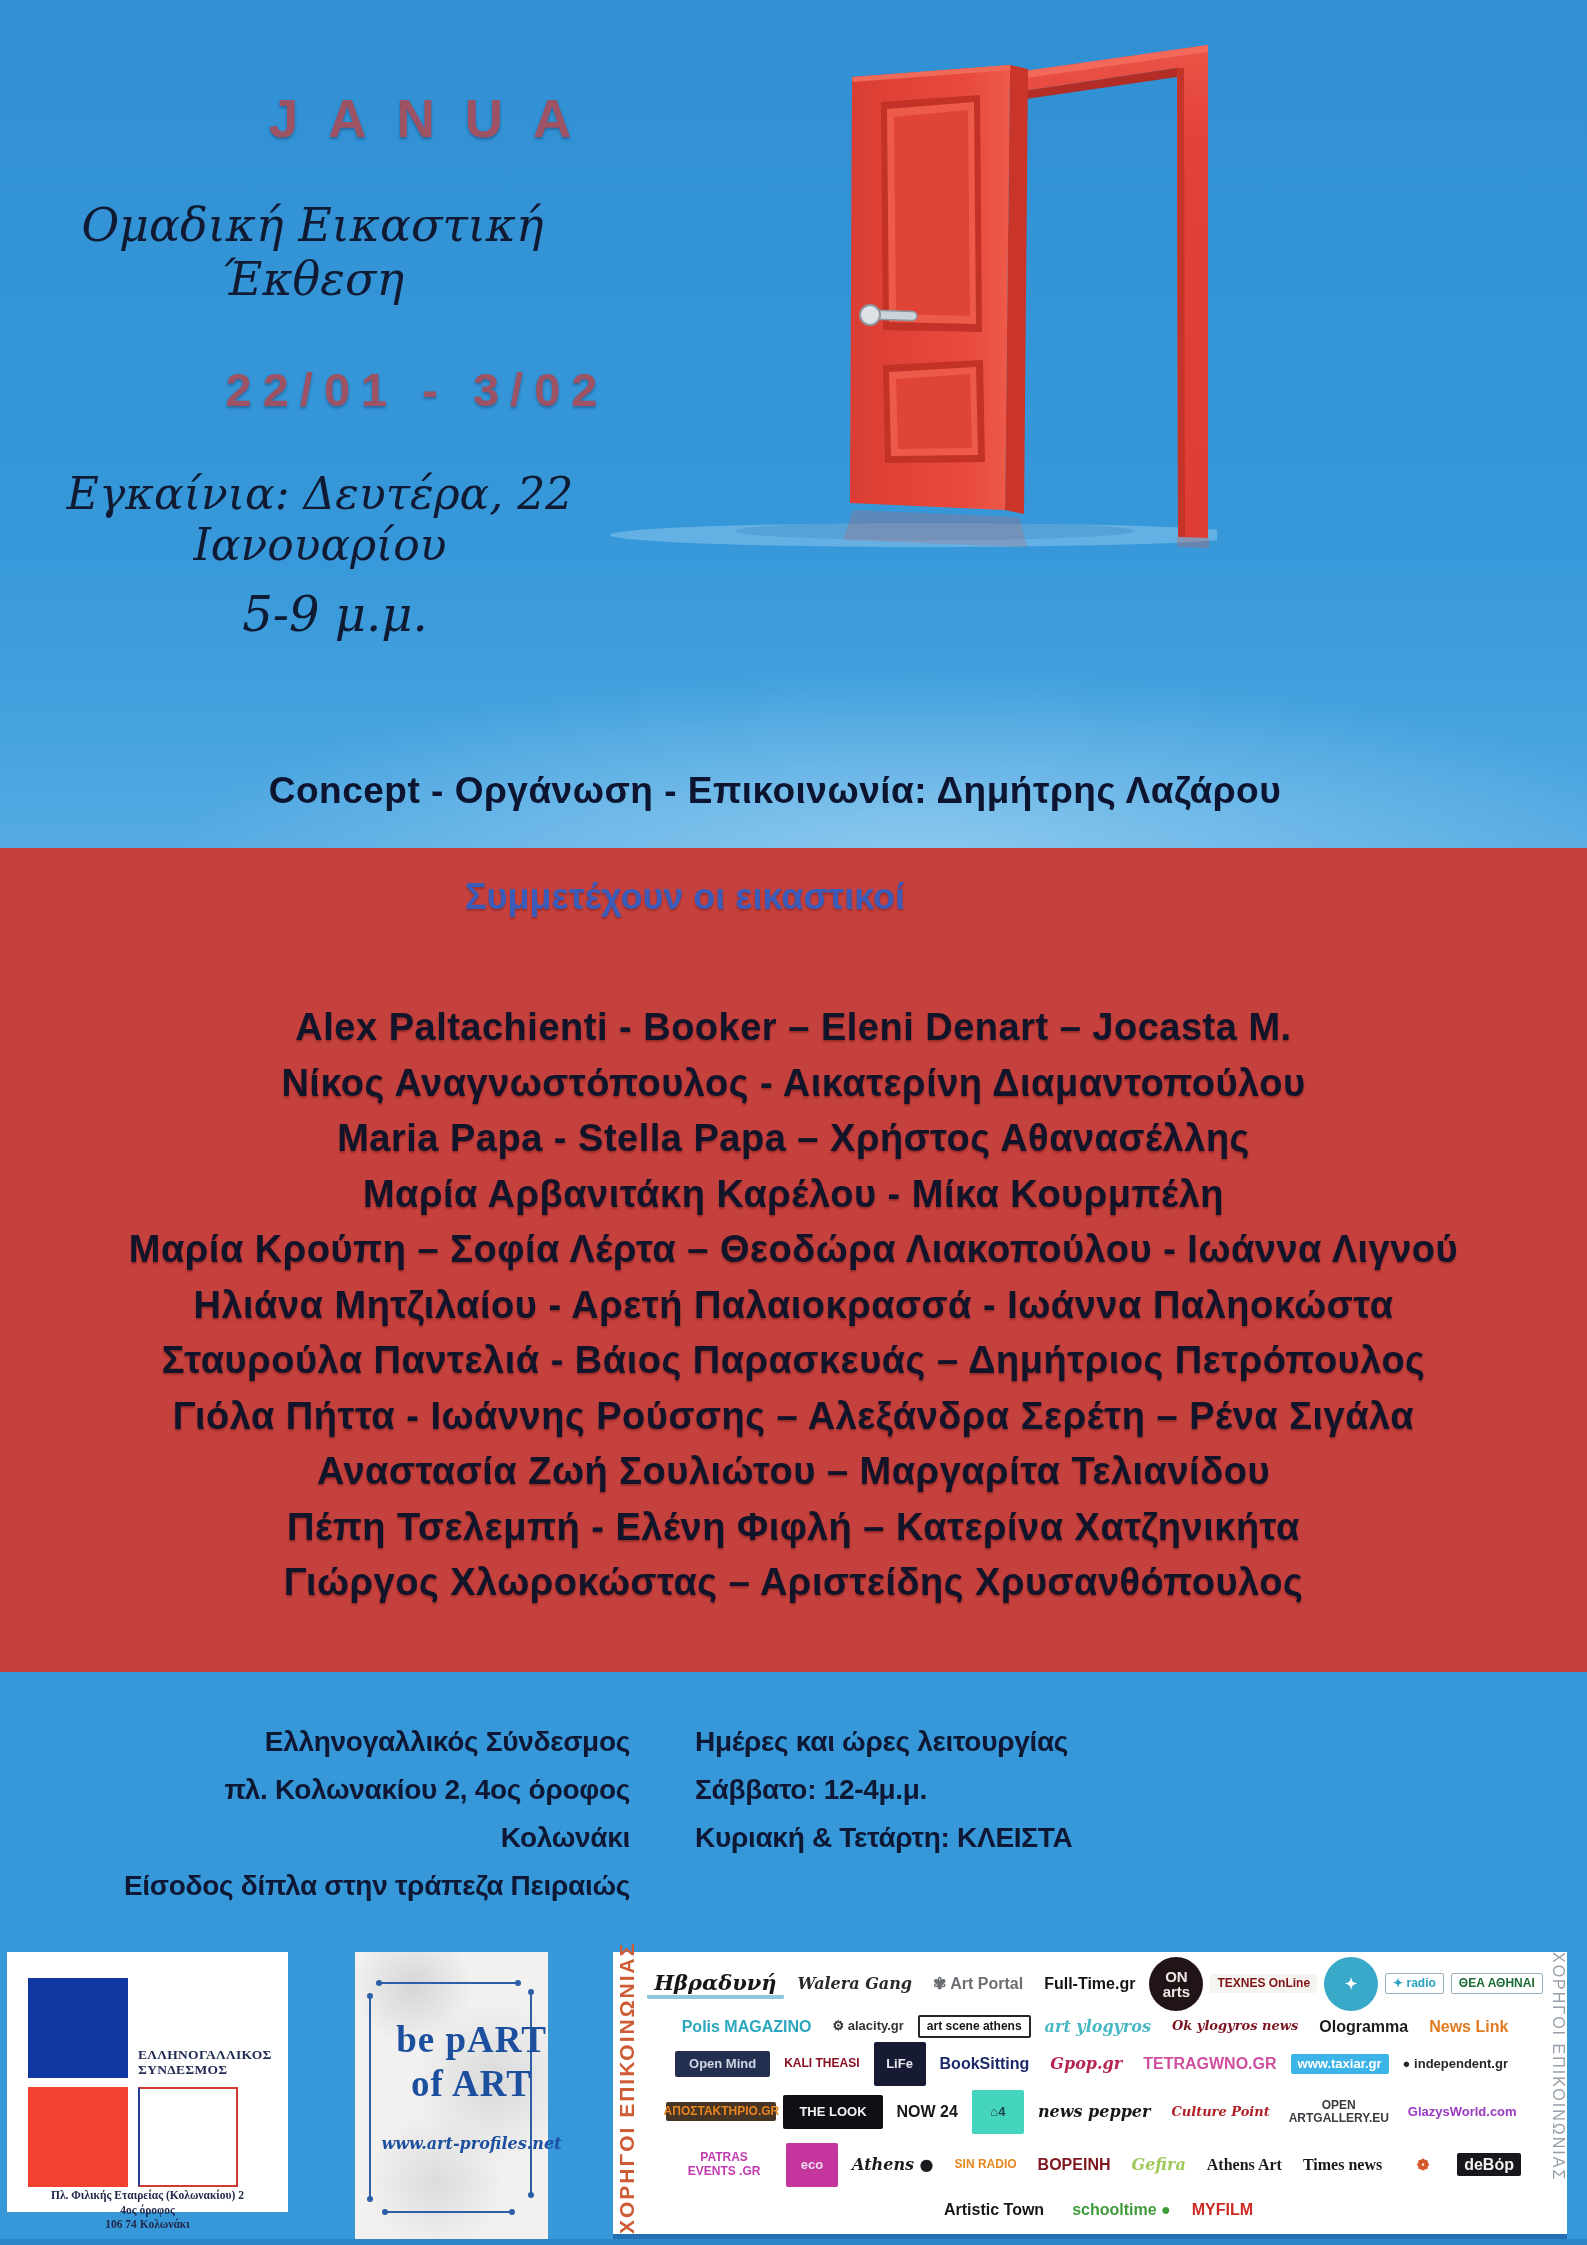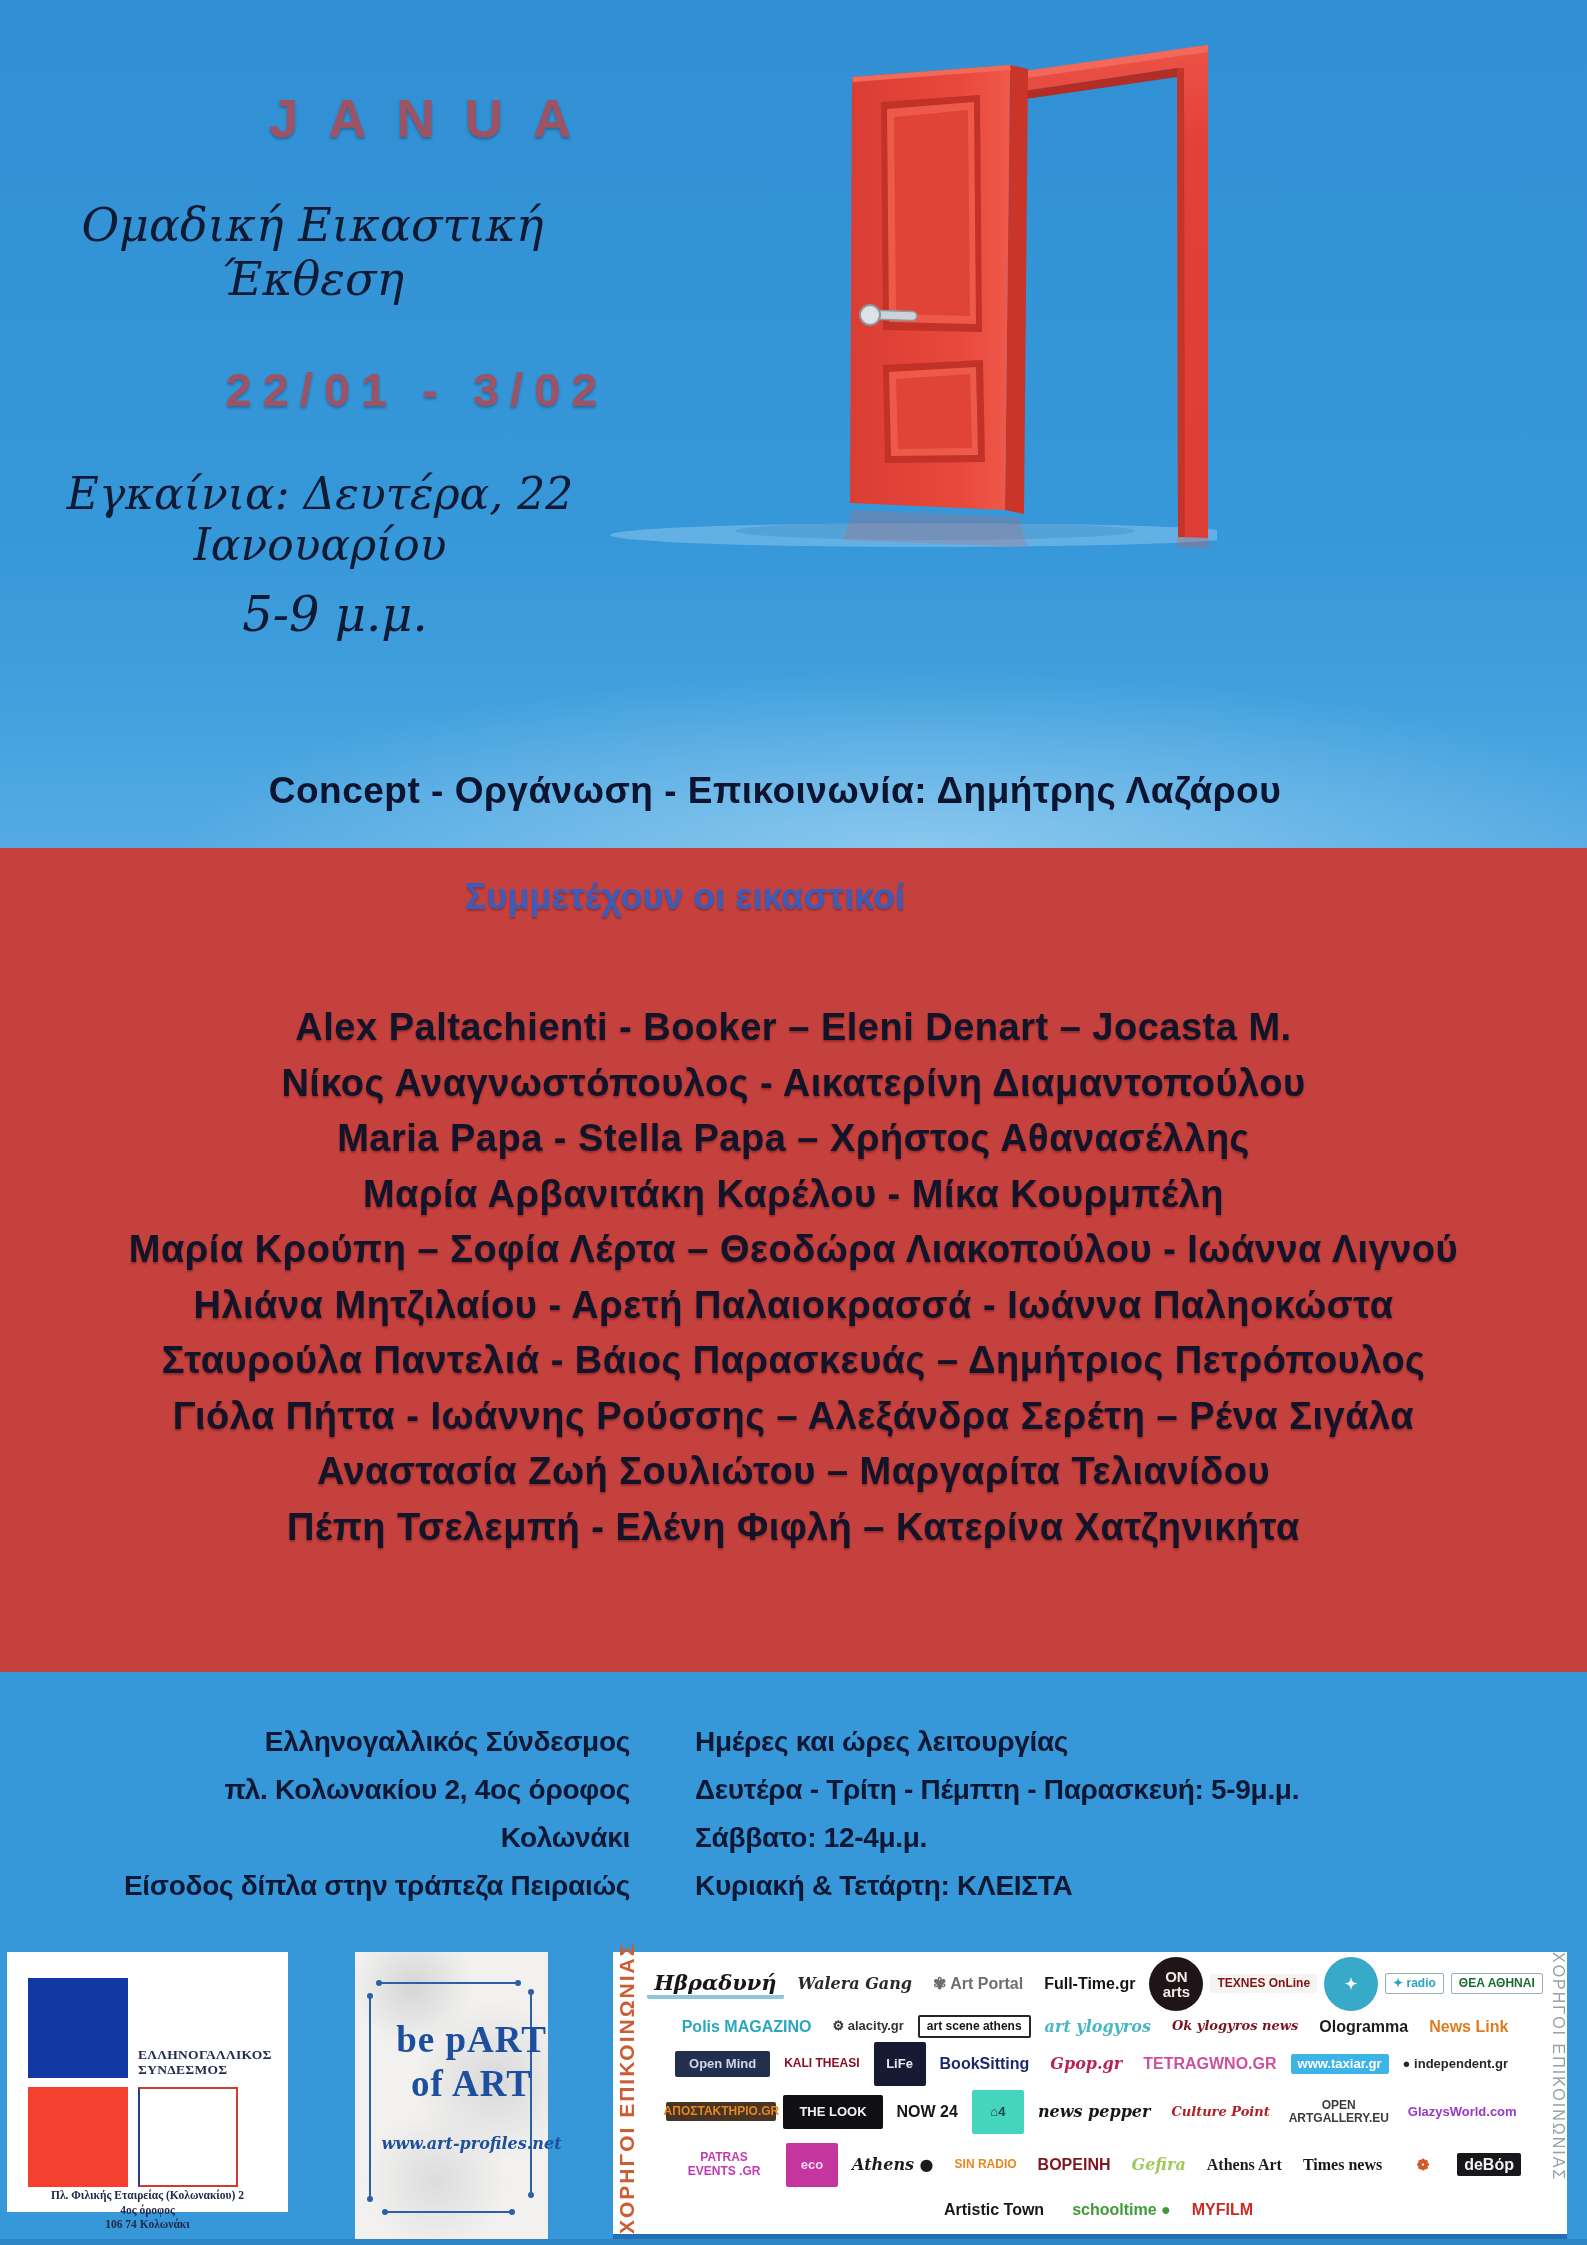--- a/index.html
+++ b/index.html
@@ -150,33 +150,33 @@
       <div class="artist-line">Alex Paltachienti - Booker – Eleni Denart – Jocasta M.</div>
         <div class="artist-line">Νίκος Αναγνωστόπουλος - Αικατερίνη Διαμαντοπούλου</div>
         <div class="artist-line">Maria Papa - Stella Papa – Χρήστος Αθανασέλλης</div>
         <div class="artist-line">Μαρία Αρβανιτάκη Καρέλου - Μίκα Κουρμπέλη</div>
         <div class="artist-line">Μαρία Κρούπη – Σοφία Λέρτα – Θεοδώρα Λιακοπούλου - Ιωάννα Λιγνού</div>
         <div class="artist-line">Ηλιάνα Μητζιλαίου - Αρετή Παλαιοκρασσά  -  Ιωάννα Παληοκώστα</div>
         <div class="artist-line">Σταυρούλα Παντελιά - Βάιος Παρασκευάς – Δημήτριος Πετρόπουλος</div>
         <div class="artist-line">Γιόλα Πήττα - Ιωάννης Ρούσσης – Αλεξάνδρα Σερέτη – Ρένα Σιγάλα</div>
         <div class="artist-line">Αναστασία Ζωή Σουλιώτου – Μαργαρίτα Τελιανίδου</div>
         <div class="artist-line">Πέπη Τσελεμπή  - Ελένη Φιφλή – Κατερίνα Χατζηνικήτα</div>
+        <div class="artist-line">Γιώργος Χλωροκώστας – Αριστείδης Χρυσανθόπουλος</div>
     </div>
   </section>
 
   <section class="info">
     <div class="venue">
       <div class="info-line">Ελληνογαλλικός Σύνδεσμος</div>
         <div class="info-line">πλ. Κολωνακίου 2, 4ος όροφος</div>
         <div class="info-line">Κολωνάκι</div>
         <div class="info-line">Είσοδος δίπλα στην τράπεζα Πειραιώς</div>
     </div>
     <div class="open-hours">
       <div class="info-line">Ημέρες και ώρες λειτουργίας</div>
-        <div class="info-line">Δευτέρα - Τρίτη - Πέμπτη - Παρασκευή: 5-9μ.μ.</div>
         <div class="info-line">Σάββατο: 12-4μ.μ.</div>
         <div class="info-line">Κυριακή &amp; Τετάρτη: ΚΛΕΙΣΤΑ</div>
     </div>
   </section>
 
   <section>
 
     <div class="card card-hf">
       <div class="sq-blue"></div>
       <div class="sq-red"></div>

